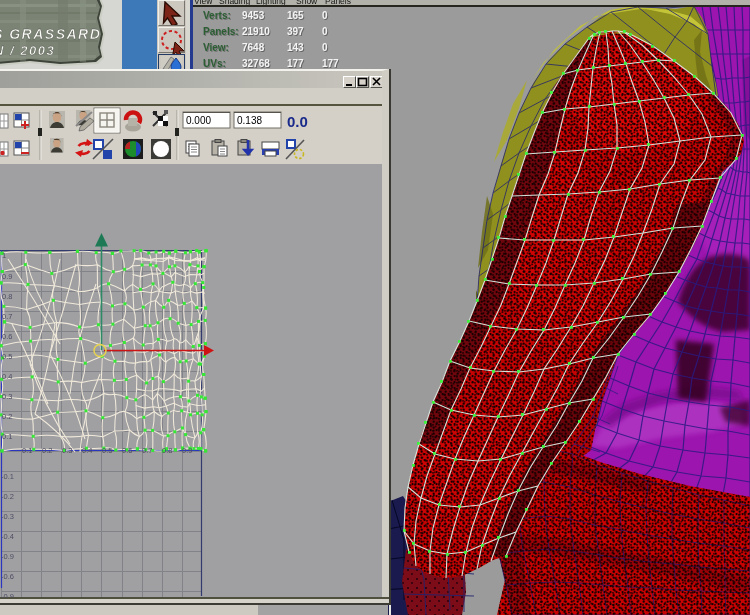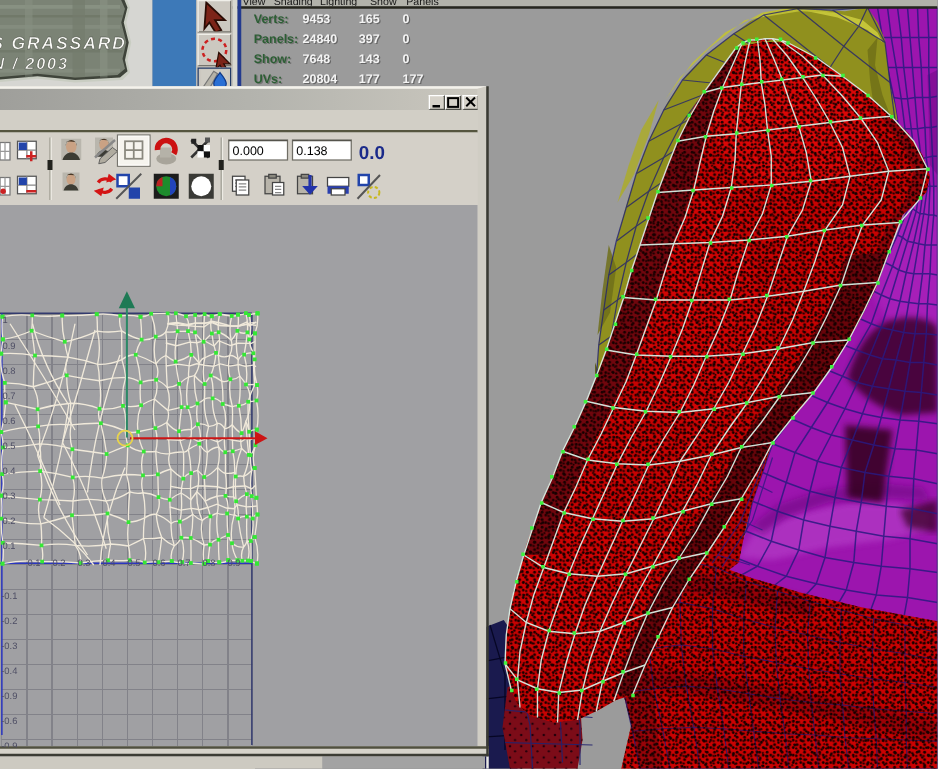--- a/index.html
+++ b/index.html
@@ -353,33 +353,33 @@
   <div class="abs" id="menuline"></div>
   <div class="abs" id="hud">
     <div class="row" style="top:4px">
         <span class="lab">Verts:</span>
         <span class="c1">9453</span>
         <span class="c2">165</span>
         <span class="c3">0</span>
       </div>
     <div class="row" style="top:20px">
         <span class="lab">Panels:</span>
-        <span class="c1">24840</span>
+        <span class="c1">21910</span>
         <span class="c2">397</span>
         <span class="c3">0</span>
       </div>
     <div class="row" style="top:36px">
-        <span class="lab">Show:</span>
+        <span class="lab">View:</span>
         <span class="c1">7648</span>
         <span class="c2">143</span>
         <span class="c3">0</span>
       </div>
     <div class="row" style="top:52px">
         <span class="lab">UVs:</span>
-        <span class="c1">20804</span>
+        <span class="c1">32768</span>
         <span class="c2">177</span>
         <span class="c3">177</span>
       </div>
   </div>
   <div class="abs" id="tlbg"></div>
   <div class="abs" style="left:186px;top:0;width:4px;height:69px;background:#d8d8d0"></div>
   <div class="abs" style="left:190px;top:0;width:3px;height:69px;background:#233a8e"></div>
   <div class="abs" style="left:0;top:0;width:122px;height:72px;overflow:hidden">
     <svg width="122" height="72">
       <path d="M-4,-4H100L104,6L101,18L105,34L102,48L104,58L98,64L60,66L30,63L-4,66Z" fill="#c9cdc2"></path>

